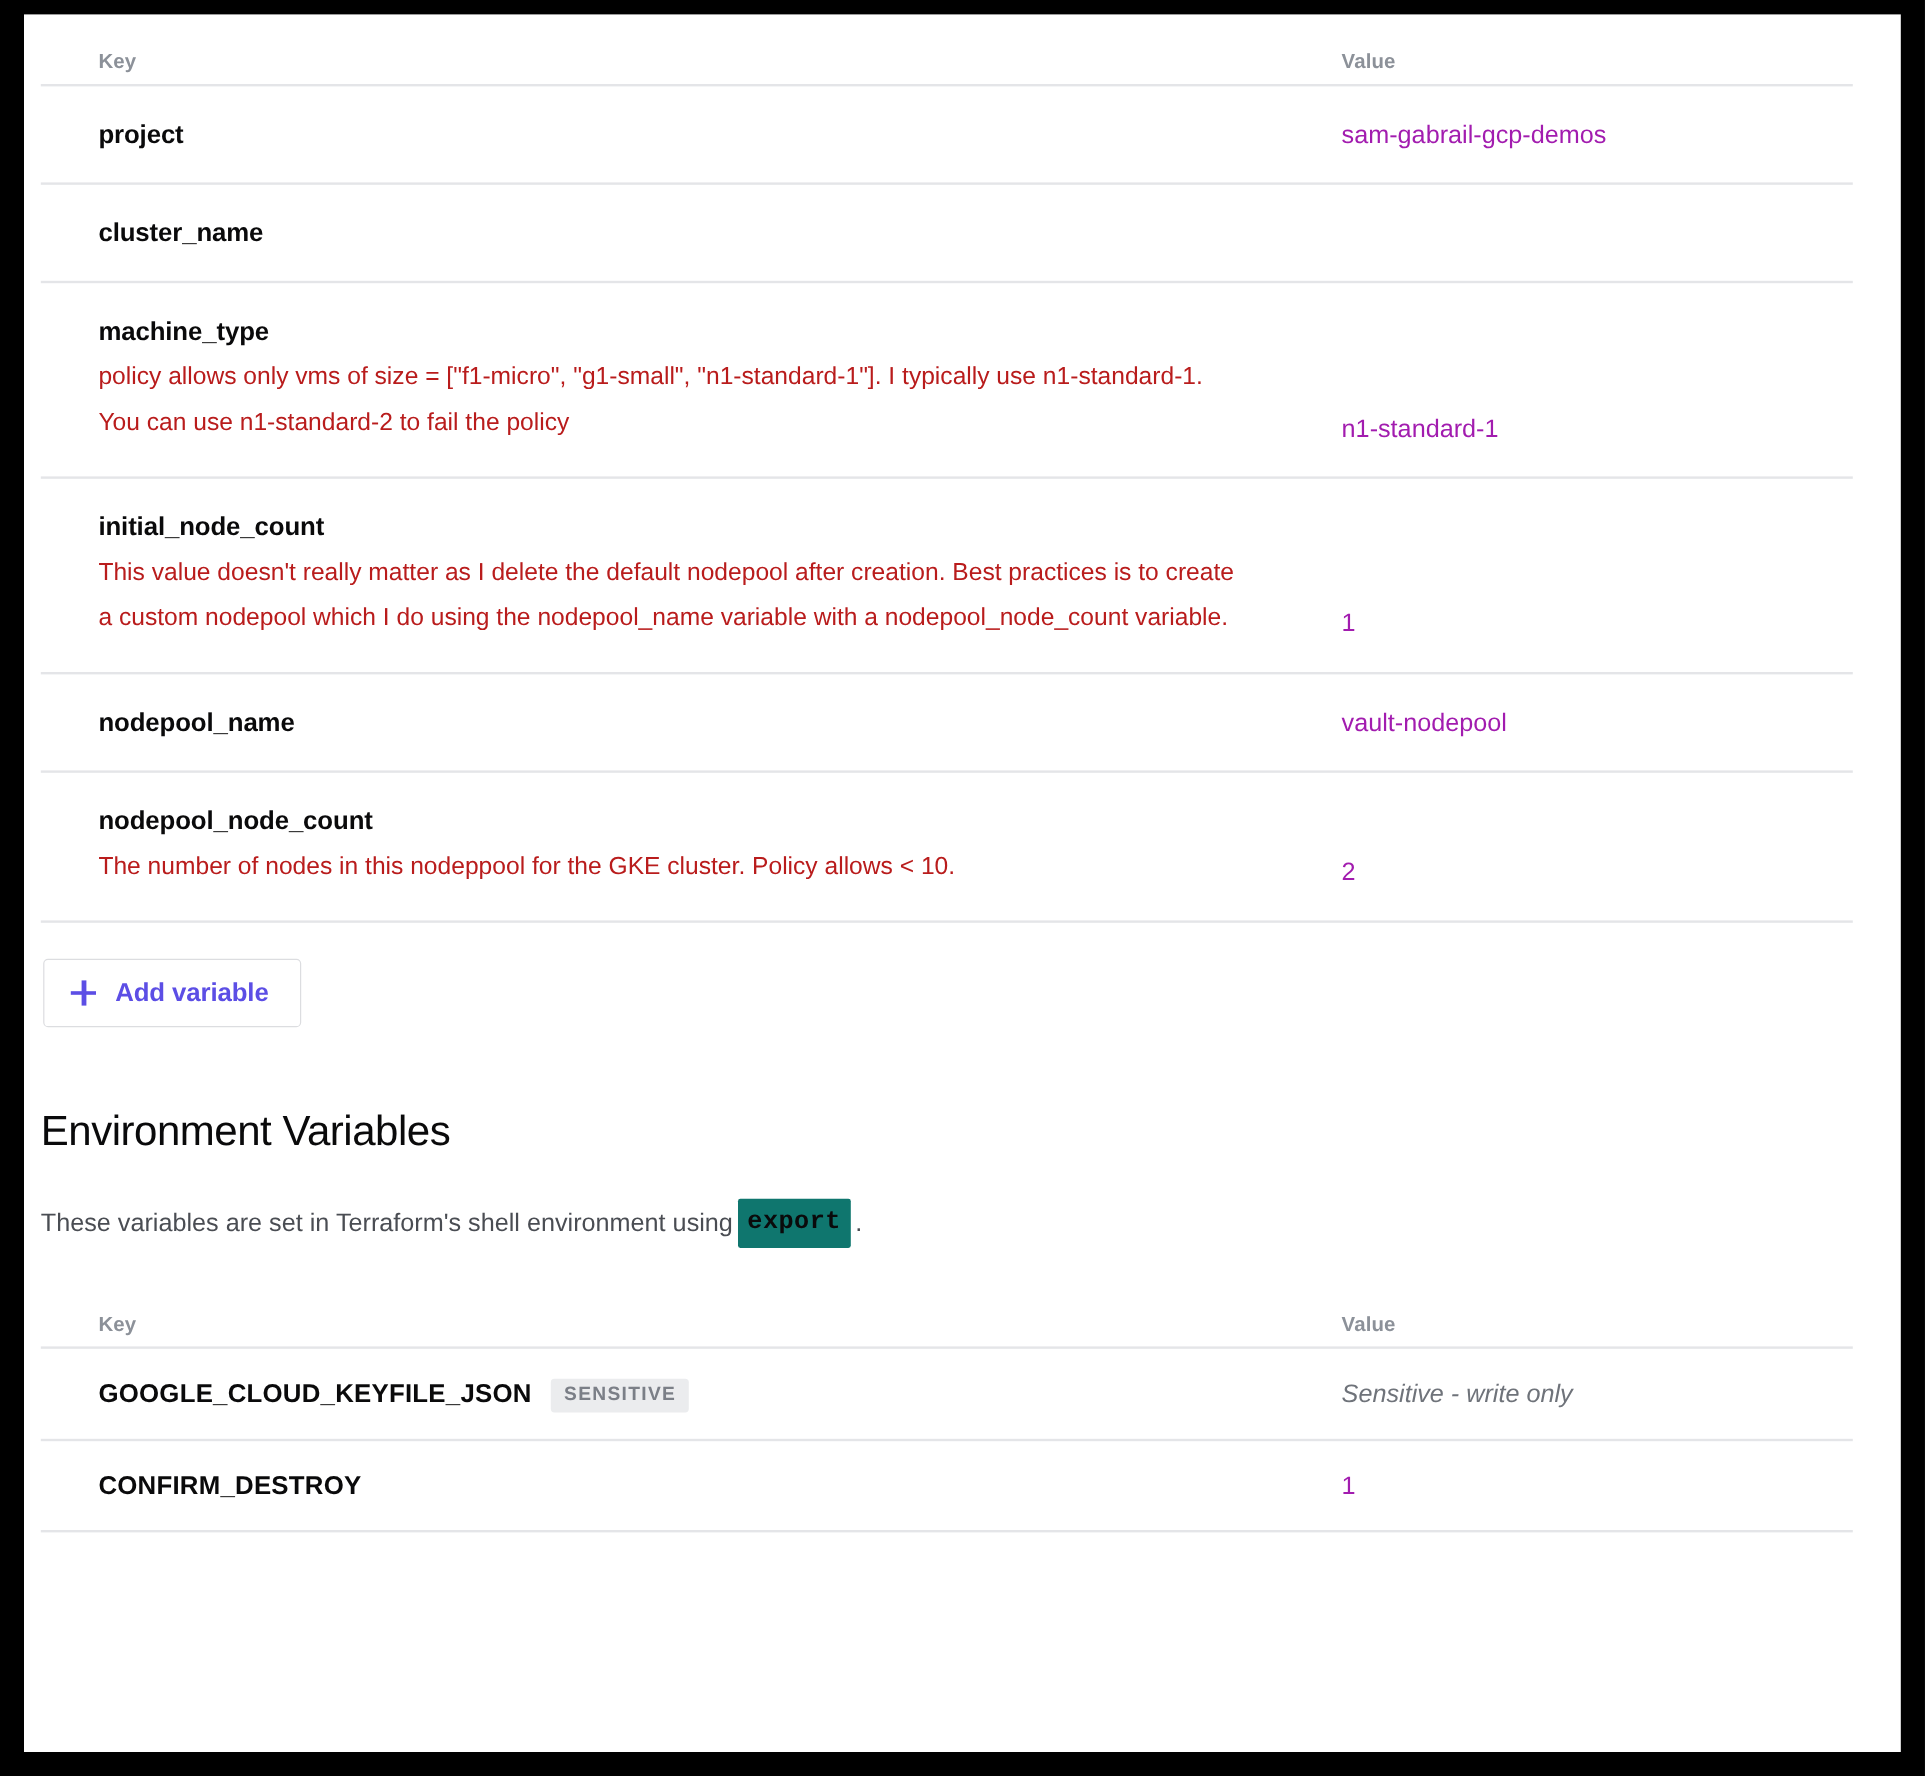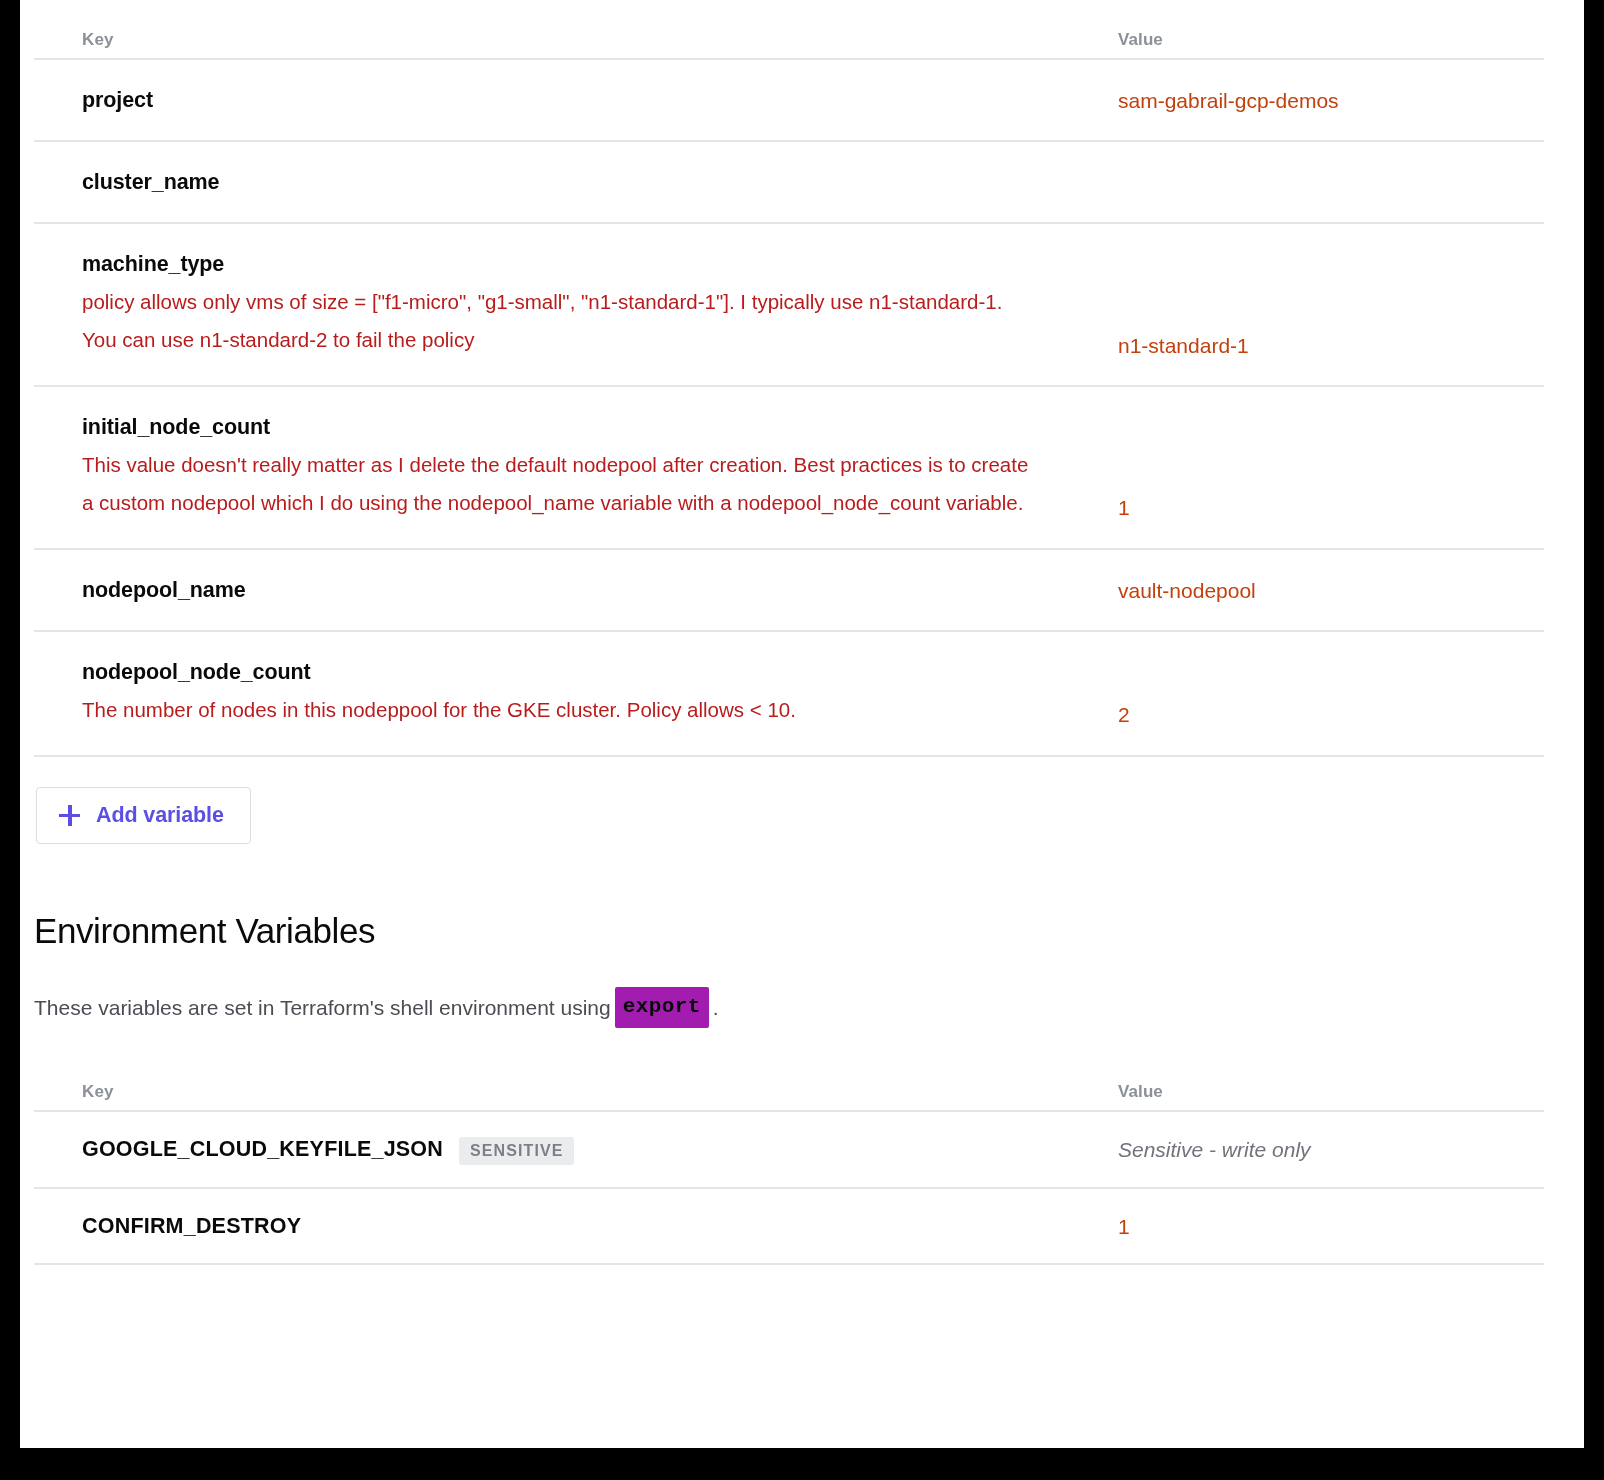--- a/index.html
+++ b/index.html
@@ -8,21 +8,21 @@
     width: 1604px;
     height: 1480px;
     background: #000000;
     font-family: "Liberation Sans", sans-serif;
     -webkit-font-smoothing: antialiased;
   }
 
   .frame {
     position: absolute;
     left: 20px;
-    top: 0;
+    top: 12px;
     width: 1564px;
     height: 1448px;
     background: #ffffff;
     overflow: hidden;
   }
 
   .page {
     padding: 0 14px 0 14px;
   }
 
@@ -69,21 +69,21 @@
     font-size: 20.5px;
     font-weight: 400;
     color: #b91c1c;
     line-height: 1.85;
     margin-top: 5px;
     max-width: 960px;
   }
   .varvalue {
     font-size: 21px;
     font-weight: 400;
-    color: #c2410c;
+    color: #a21caf;
     line-height: 1.25;
     padding-top: 1px;
   }
   .varvalue.sensitive {
     font-style: italic;
     color: #6f737a;
   }
 
   
   .keyline { display: flex; align-items: center; gap: 16px; }
@@ -144,21 +144,21 @@
     margin-top: 37px;
     font-size: 21px;
     color: #4a4d53;
     line-height: 1.4;
     display: flex;
     align-items: center;
     flex-wrap: wrap;
   }
   .code-chip {
     display: inline-block;
-    background: #a21caf;
+    background: #0f766e;
     color: #0a0a0b;
     font-family: "Liberation Mono", monospace;
     font-size: 21px;
     font-weight: 700;
     padding: 5px 8px 6px 8px;
     border-radius: 2px;
     margin: 0 4px;
     letter-spacing: .4px;
   }
   .env-table { margin-top: 28px; }

